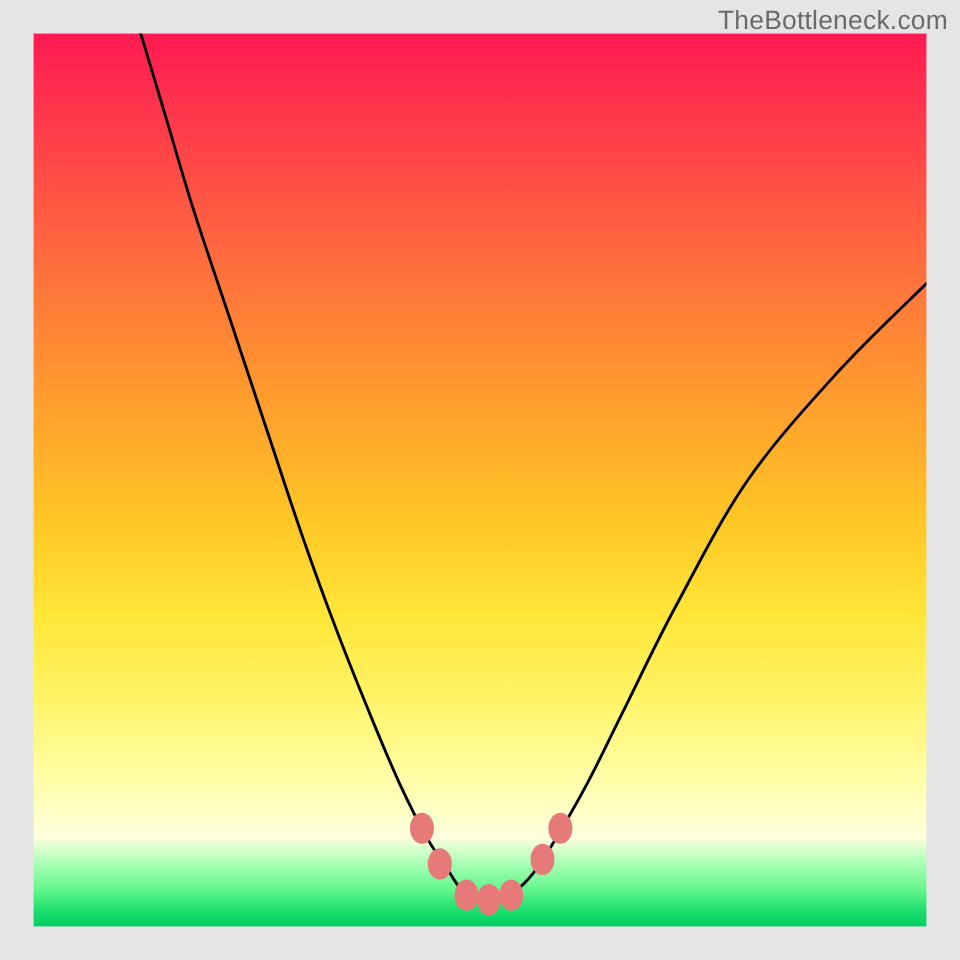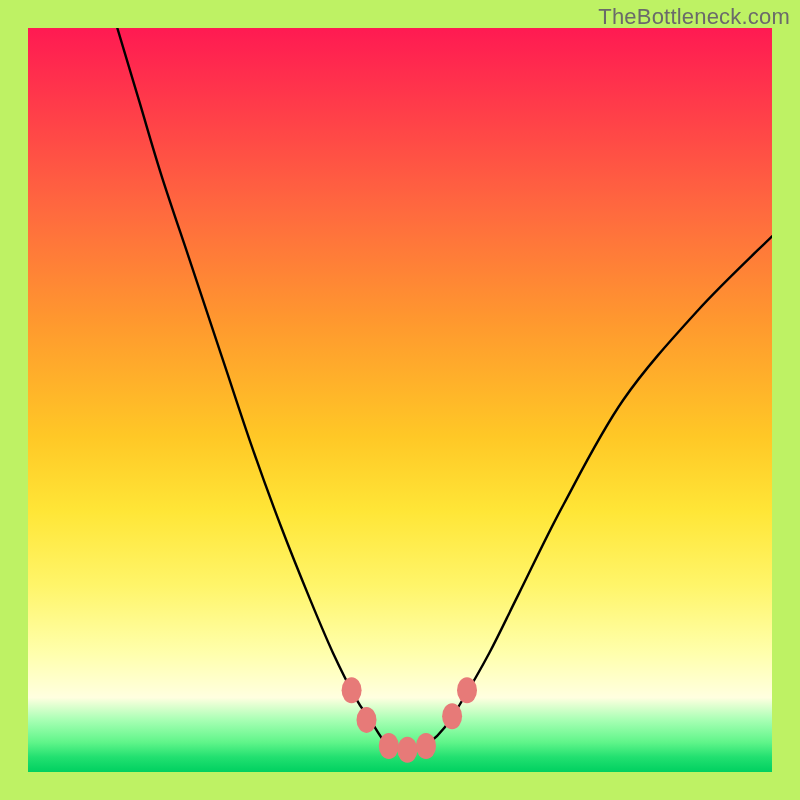--- a/index.html
+++ b/index.html
@@ -10,21 +10,21 @@
     background: #000;
     overflow: hidden;
     font-family: Arial, Helvetica, sans-serif;
   }
   .frame {
     position: absolute;
     left: 0;
     top: 0;
     width: 800px;
     height: 800px;
-    background: #bef264;
+    background: #e5e5e5;
   }
   .plot {
     position: absolute;
     left: 28px;
     top: 28px;
     width: 744px;
     height: 744px;
     background: linear-gradient(
       to bottom,
       #ff1a52 0%,

